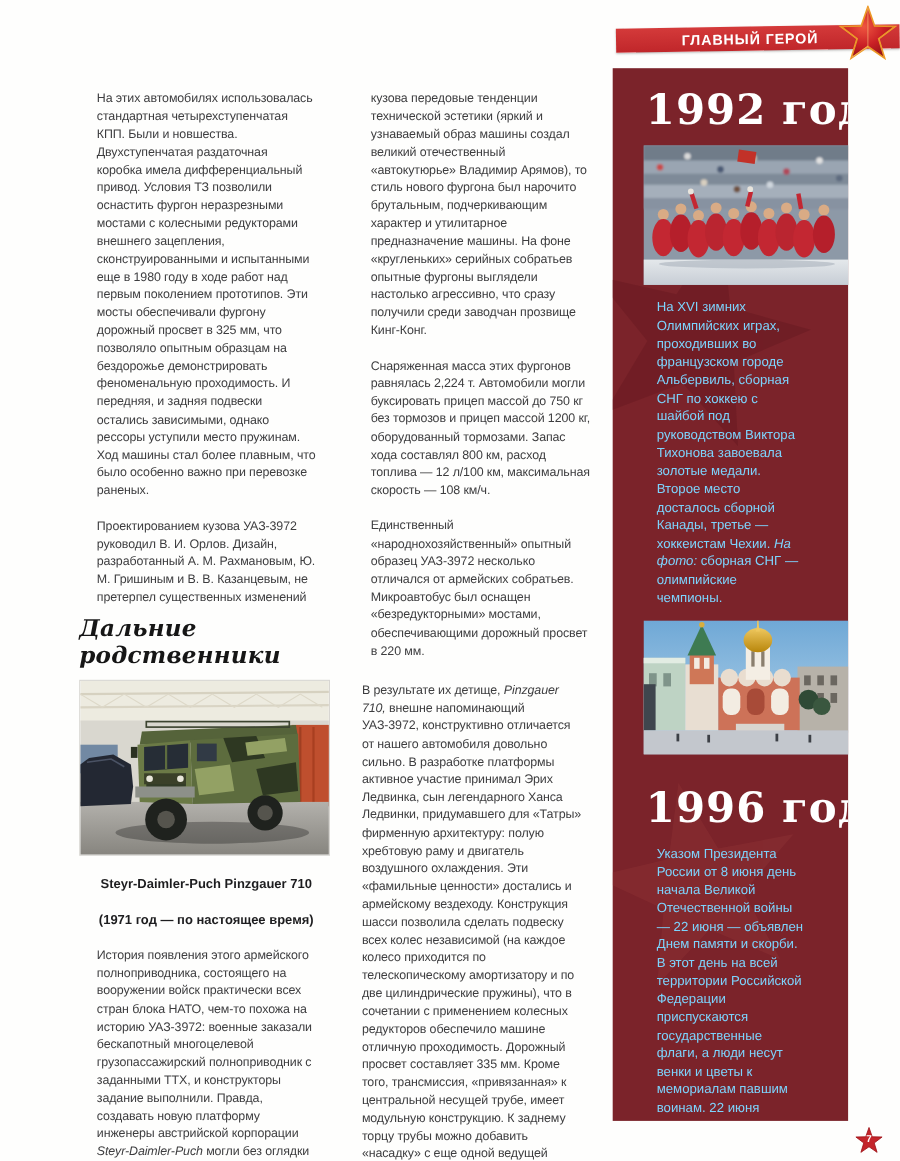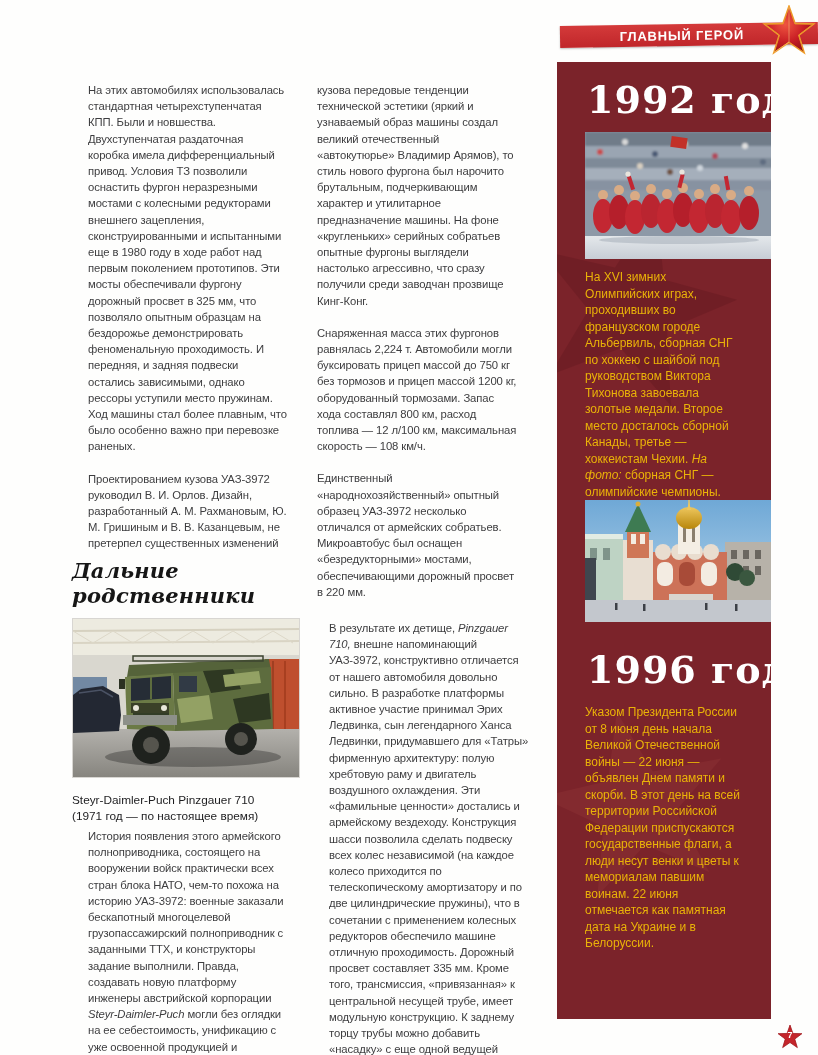--- a/index.html
+++ b/index.html
@@ -17,49 +17,49 @@
     transform:rotate(-0.9deg);
     display:flex;align-items:center;justify-content:flex-end;
     padding-right:74px;box-sizing:border-box;
     box-shadow:0 1px 2px rgba(0,0,0,.25);
   }
   .ribbon-label{color:#fff;font-weight:bold;font-size:13px;letter-spacing:.8px;white-space:nowrap;}
   .header-star{position:absolute;left:761px;top:5px;width:56px;height:54px;}
 
   
   .col-left{position:absolute;left:72px;top:66px;width:231px;}
-  .col-mid{position:absolute;left:301px;top:66px;width:233px;}
+  .col-mid{position:absolute;left:321px;top:66px;width:233px;}
   .article-block{height:486px;overflow:hidden;}
   .article-block-mid{height:534px;overflow:hidden;}
   .body-text{font-size:11.3px;line-height:16.2px;margin:16px;text-align:left;color:#3d3d3f;letter-spacing:-0.1px;}
   .section2-mid{position:absolute;left:313px;top:604px;width:233px;}
 
   .s2-heading{
     font-family:"DejaVu Serif","Liberation Serif",serif;
     font-weight:bold;font-style:italic;
     font-size:21px;color:#161616;margin:6px 0 10px;letter-spacing:.2px;
   }
   .photo-pinz{display:block;width:226px;height:158px;border:1px solid #d8d6d2;margin:2px 0 14px;}
-  .cap-title{font-weight:normal;font-size:11.8px;line-height:16px;margin:0;color:#1d1d1f;}
+  .cap-title{font-weight:bold;font-size:11.8px;line-height:16px;margin:17px;color:#1d1d1f;text-align:center;}
   .cap-text{margin-top:4px;}
 
   
   .sidebar{
     position:absolute;left:557px;top:62px;width:214px;height:957px;
     background:#7b232a;color:#fbf3ee;overflow:hidden;
     padding:0 28px;box-sizing:border-box;
   }
   .wm{position:absolute;pointer-events:none;}
   .year-heading{
     font-family:"DejaVu Serif","Liberation Serif",serif;
     font-weight:bold;font-size:38px;line-height:40px;color:#ffffff;
     margin:18px 0 12px 2px;letter-spacing:1px;white-space:nowrap;
   }
   .sb-photo{display:block;margin:0 auto 10px;}
-  .sb-text{font-size:12px;line-height:16.5px;margin:0;color:#eab308;}
+  .sb-text{font-size:12px;line-height:16.5px;margin:12px;color:#7dd3fc;}
   .sb-entry{position:relative;}
 
   
   .page-star{position:absolute;left:776px;top:1024px;width:28px;height:27px;}
   .page-star svg{position:absolute;left:0;top:0;}
   .page-num{
     position:absolute;left:0;top:6px;width:28px;text-align:center;
     color:#fff;font-size:9px;font-weight:bold;
   }
 </style>

